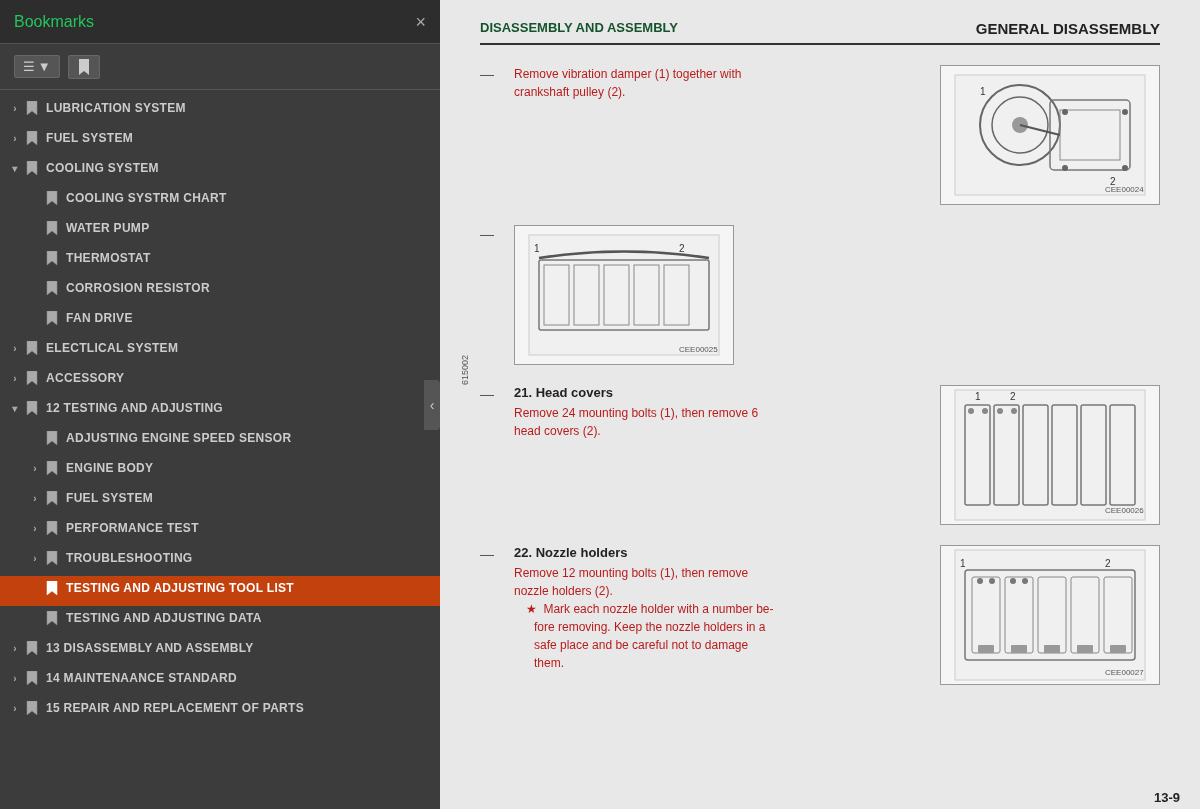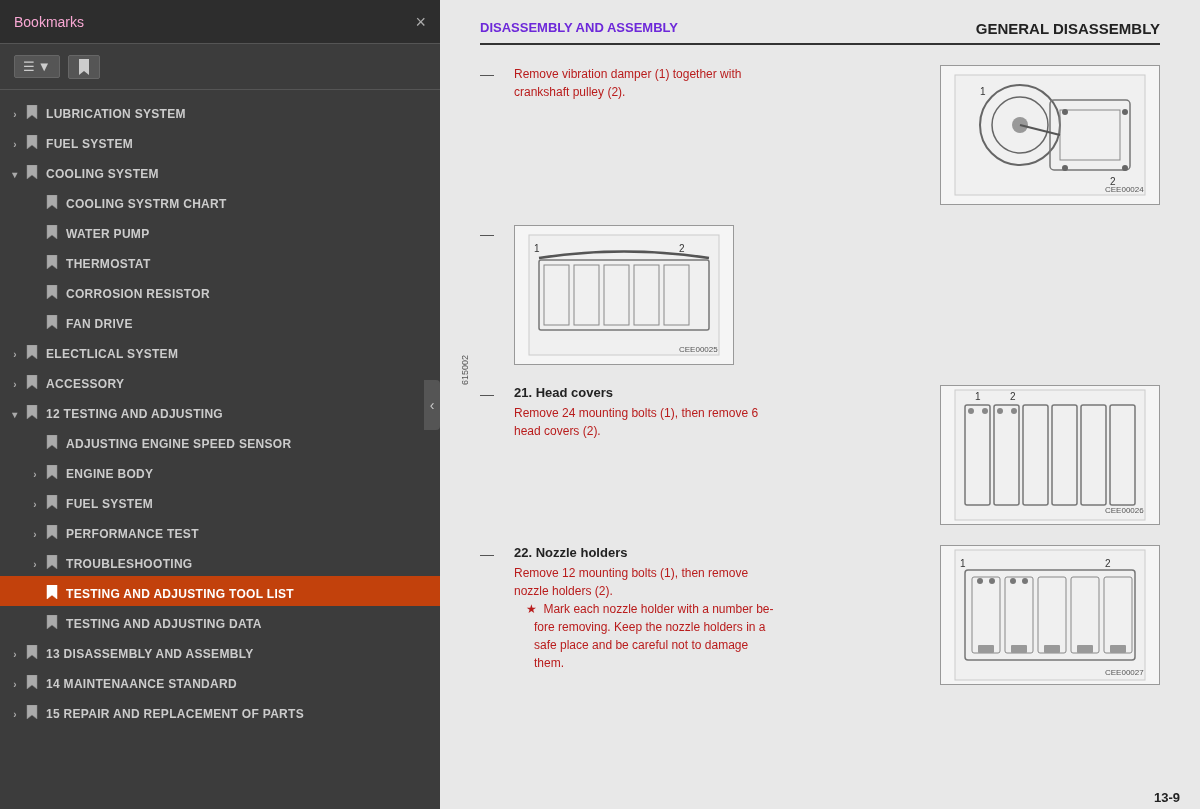--- a/index.html
+++ b/index.html
@@ -20,22 +20,22 @@
       background: #2d2d2d;
       padding: 10px 14px;
       display: flex;
       align-items: center;
       justify-content: space-between;
       border-bottom: 1px solid #555;
       height: 44px;
     }
 
     #sidebar-title {
-      color: #f9a8d4;
-      font-size: 14px;
+      color: #22c55e;
+      font-size: 16px;
       font-weight: normal;
     }
 
     #sidebar-close {
       color: #aaa;
       font-size: 18px;
       cursor: pointer;
       background: none;
       border: none;
       line-height: 1;
@@ -78,21 +78,21 @@
     #sidebar-content::-webkit-scrollbar-track {
       background: #3c3c3c;
     }
     #sidebar-content::-webkit-scrollbar-thumb {
       background: #666;
       border-radius: 3px;
     }
 
     .tree-item {
       display: flex;
-      align-items: flex-end;
+      align-items: flex-start;
       padding: 5px 16px;
       cursor: pointer;
       color: #ccc;
       font-size: 12px;
       font-weight: bold;
       letter-spacing: 0.3px;
       white-space: nowrap;
       min-height: 30px;
     }
 
@@ -182,21 +182,21 @@
       justify-content: space-between;
       align-items: flex-start;
       border-bottom: 2px solid #333;
       padding-bottom: 6px;
       margin-bottom: 20px;
     }
 
     .doc-header-left {
       font-size: 13px;
       font-weight: bold;
-      color: #6d28d9;
+      color: #14532d;
     }
 
     .doc-header-right {
       font-size: 15px;
       font-weight: bold;
       color: #222;
     }
 
     .section-text-block {
       flex: 1;

